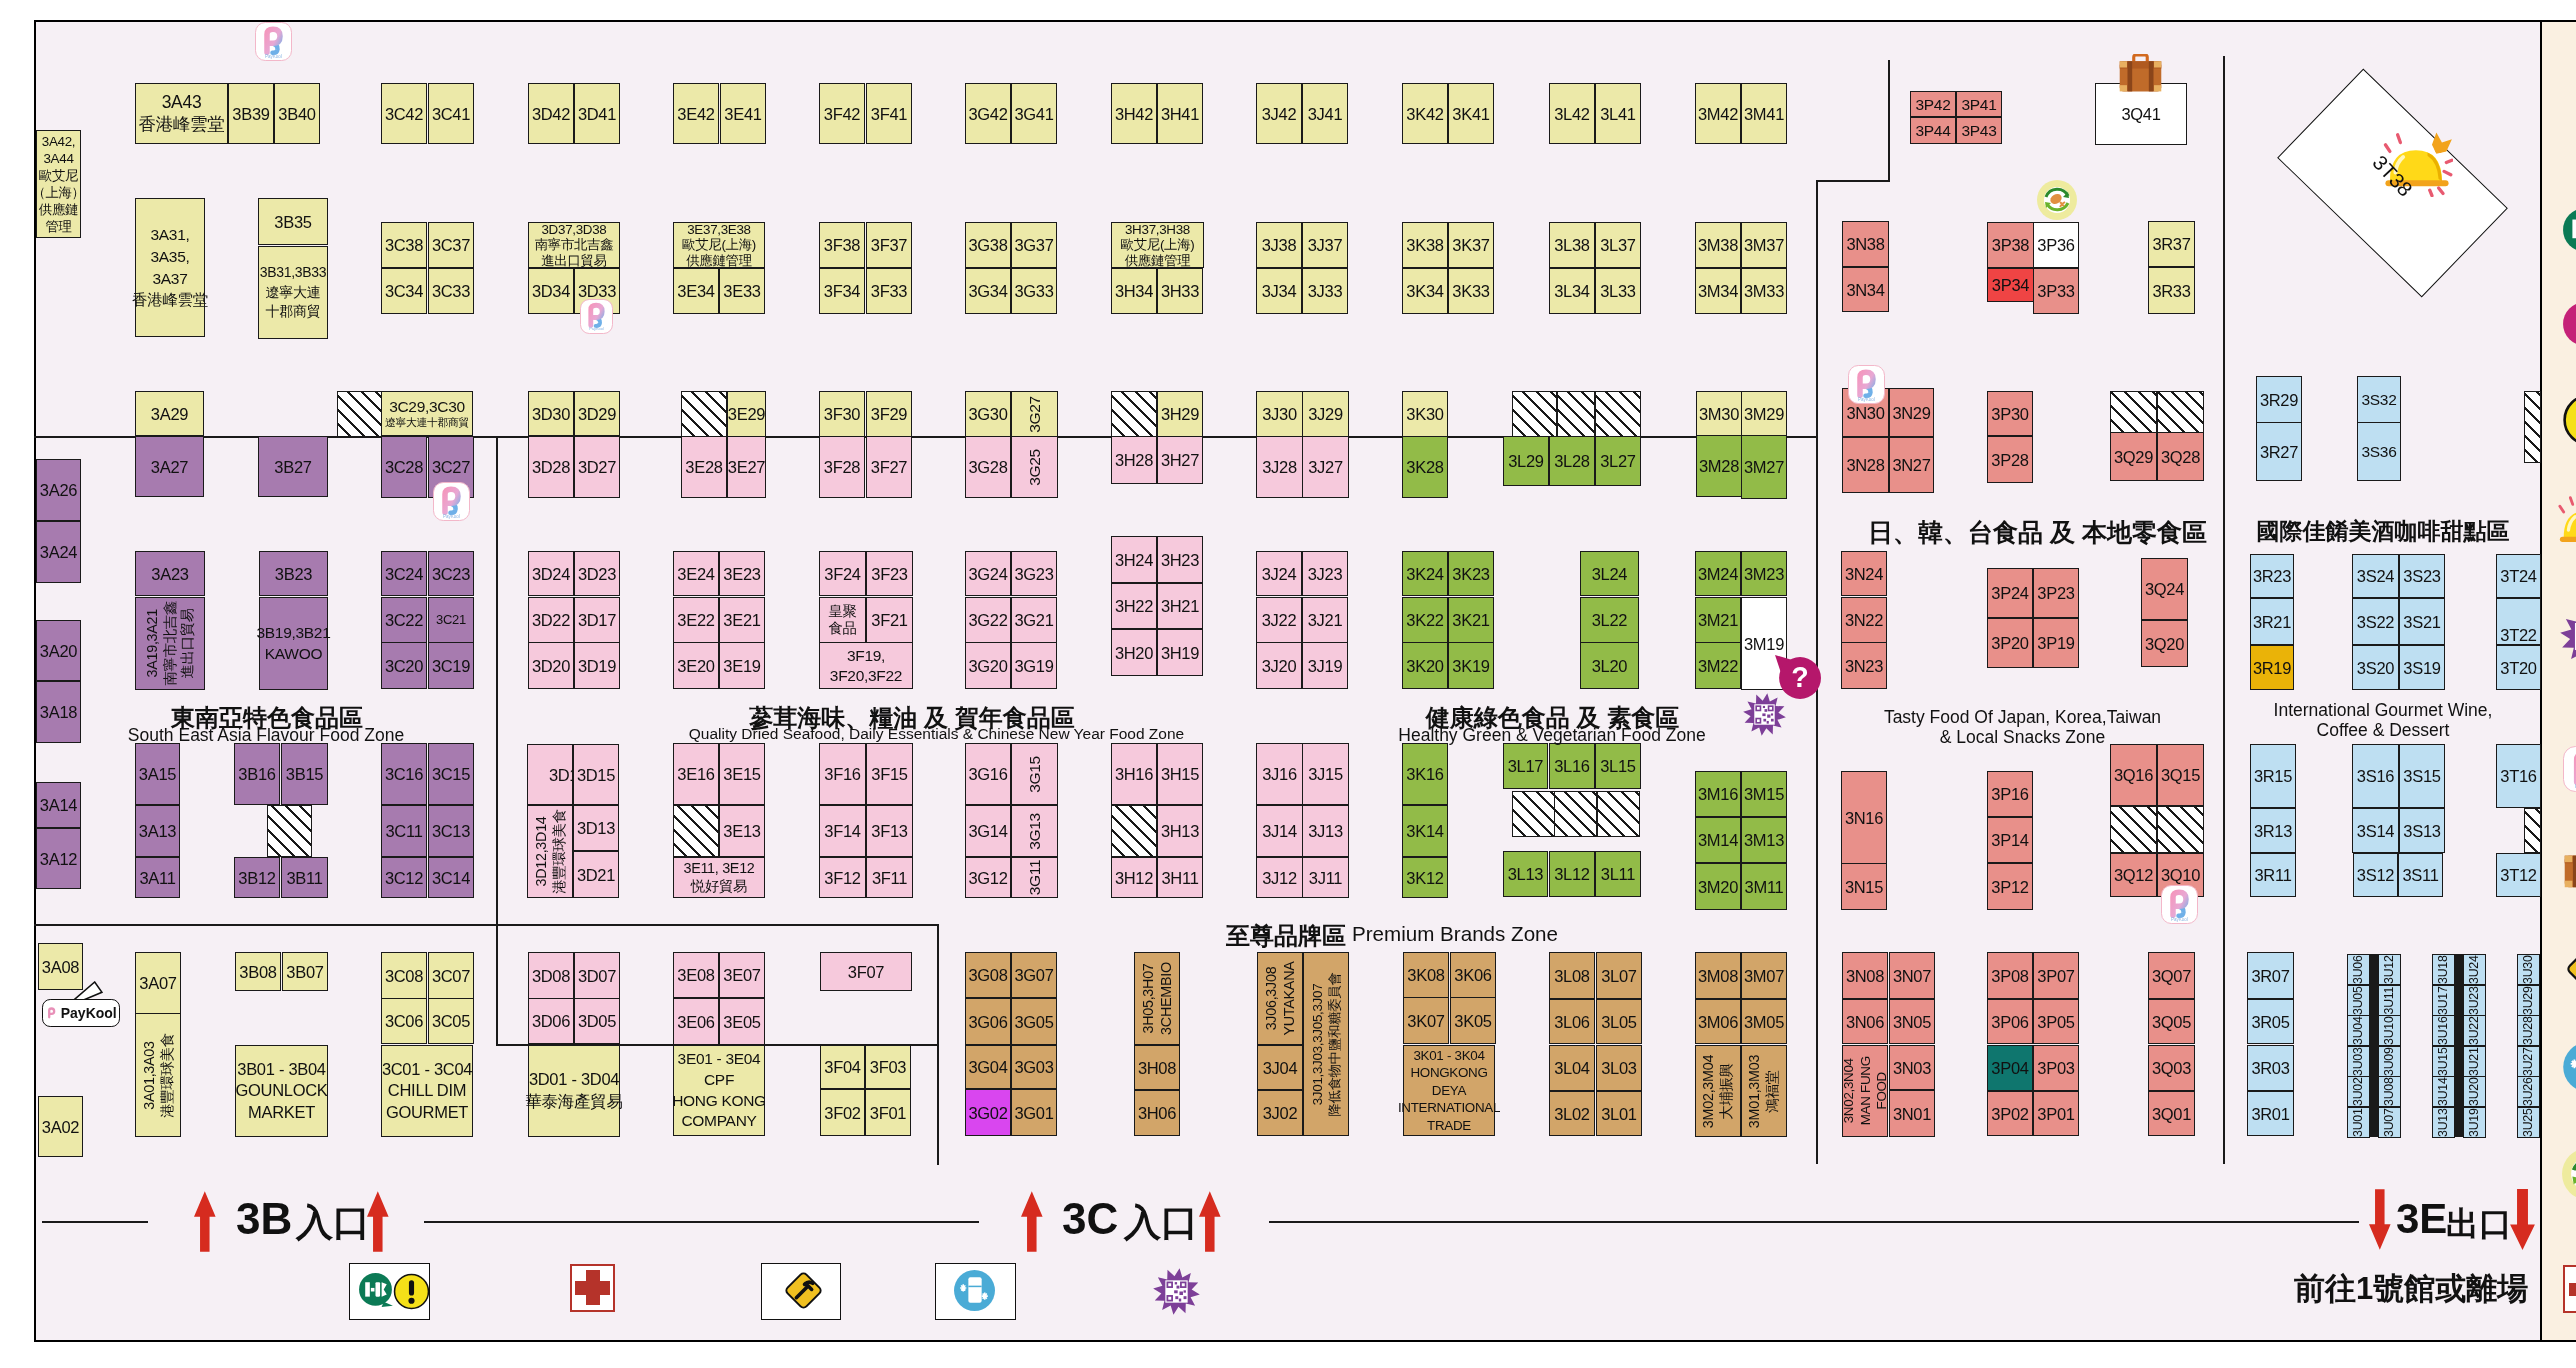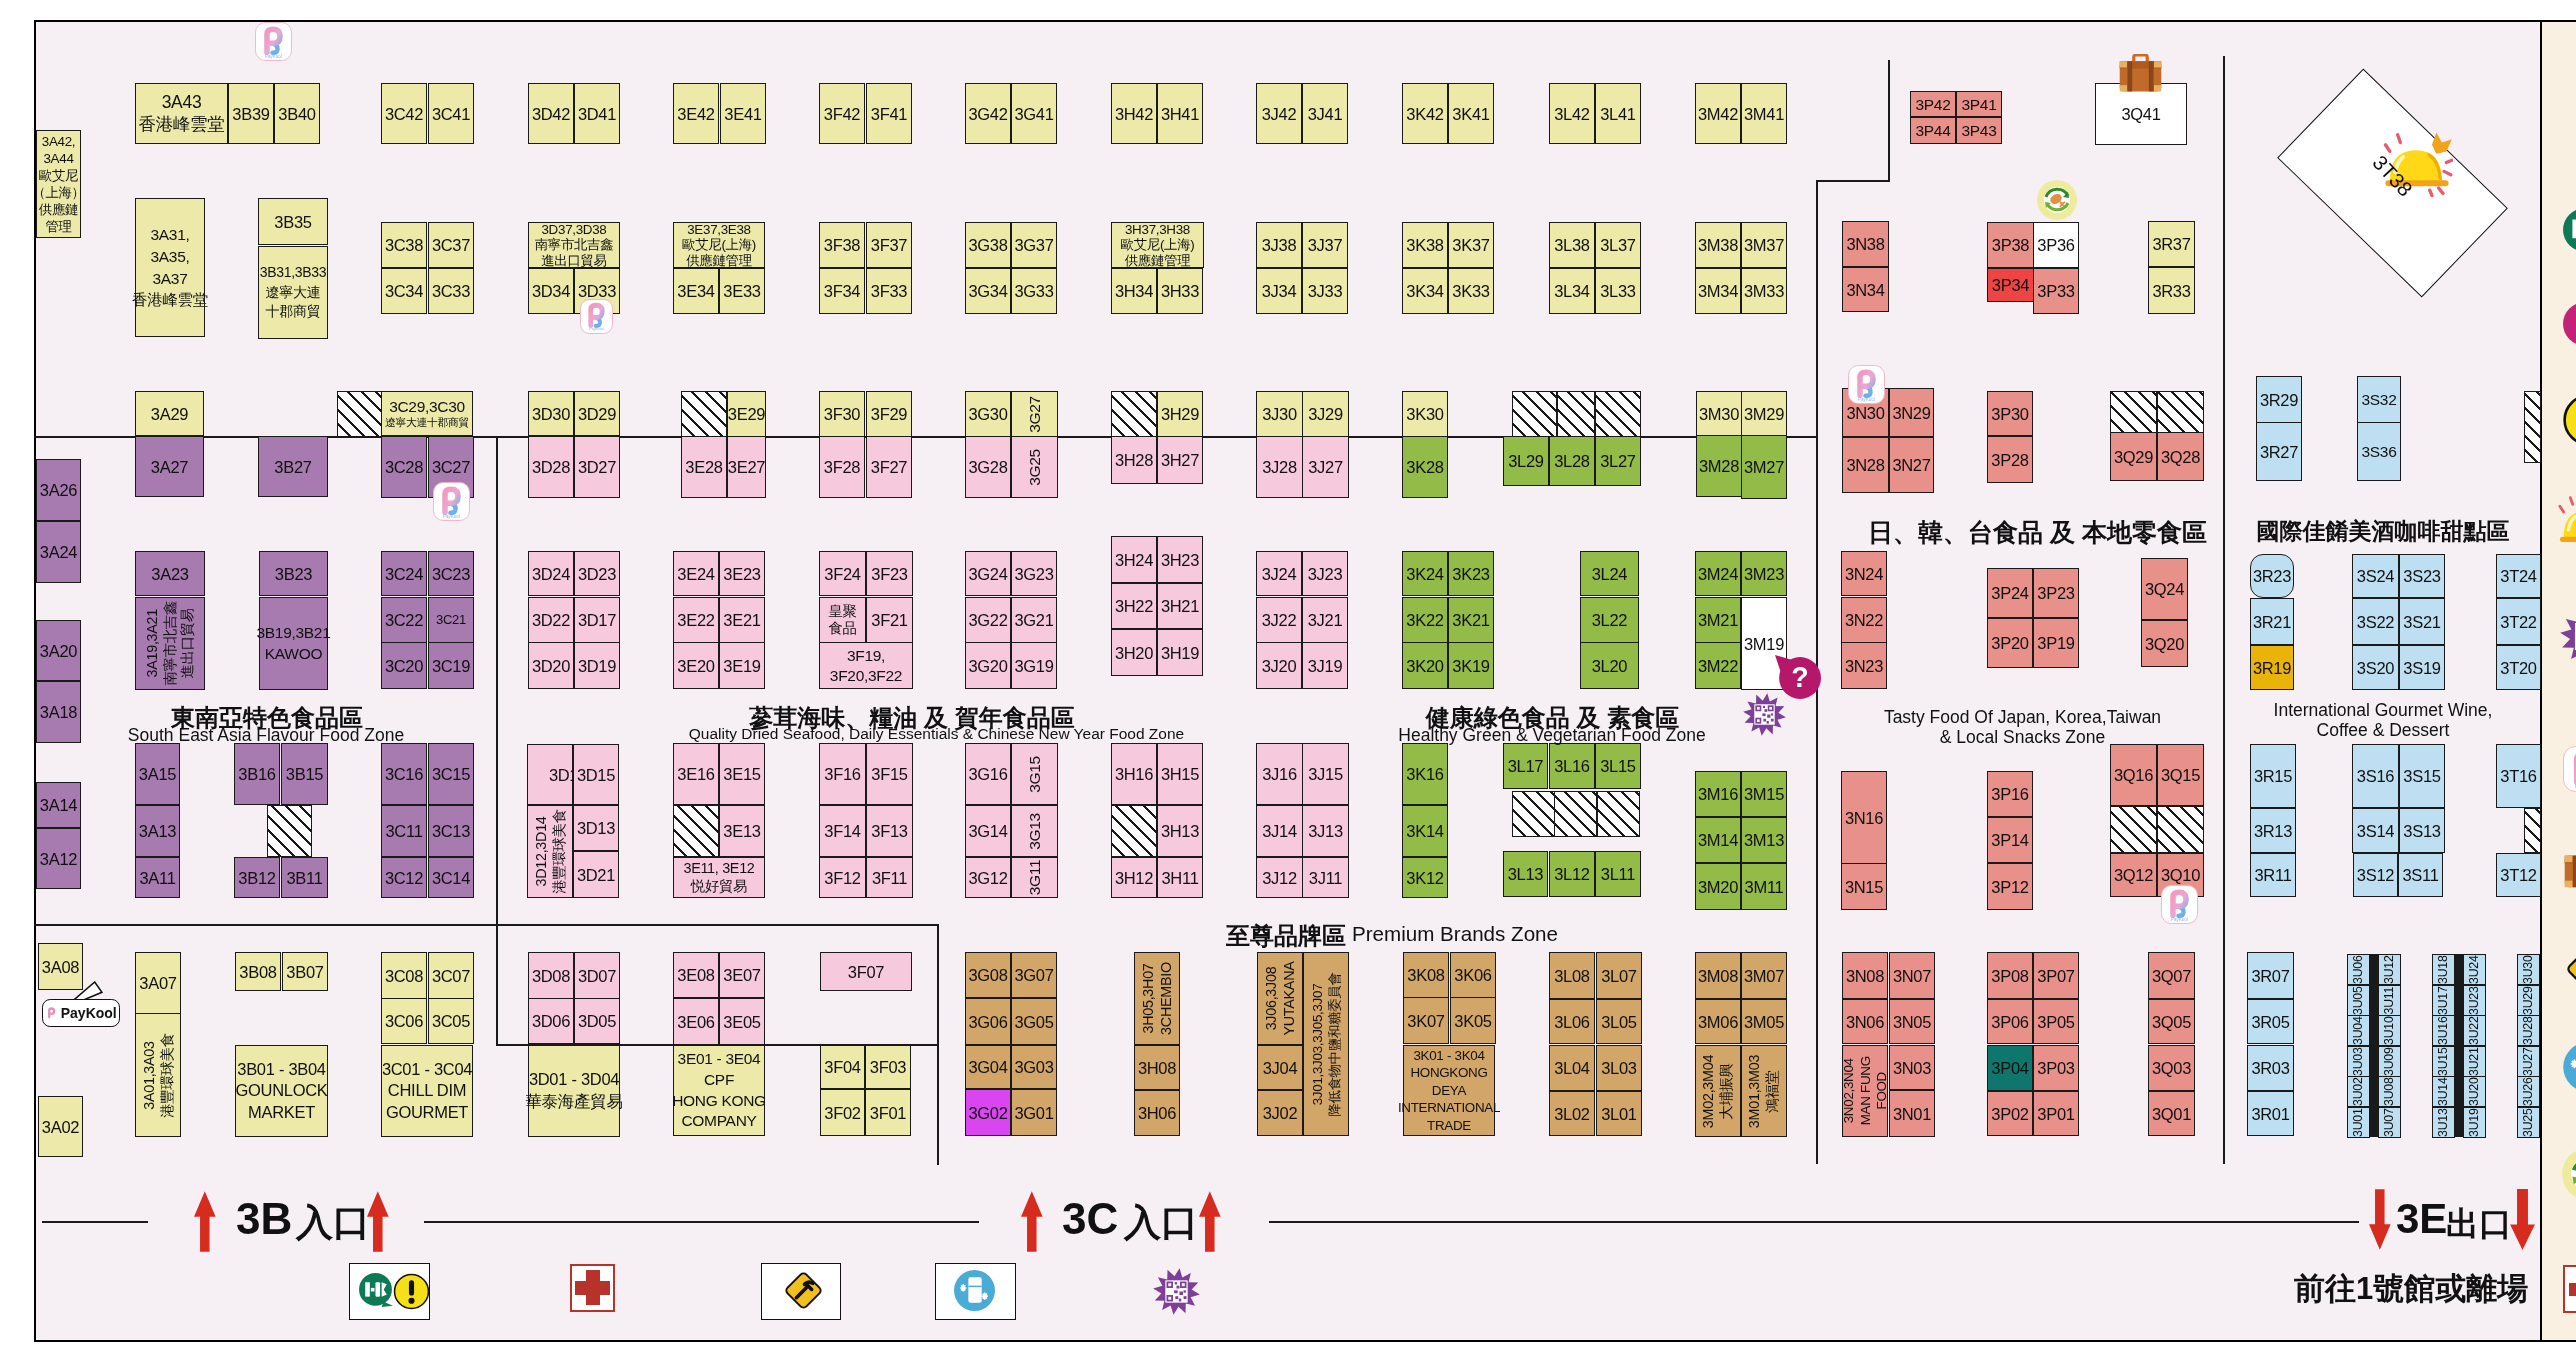--- a/index.html
+++ b/index.html
@@ -623,21 +623,21 @@
     </div>
 <div class="bo" style="left:2033px;top:618px;width:46px;height:50px;background:#e8908a;">
       <div class="lb" style="font-size:16.5px;line-height:18px;">3P19</div>
     </div>
 <div class="bo" style="left:2141px;top:558px;width:47px;height:62px;background:#e8908a;">
       <div class="lb" style="font-size:16.5px;line-height:18px;">3Q24</div>
     </div>
 <div class="bo" style="left:2141px;top:620px;width:47px;height:47px;background:#e8908a;">
       <div class="lb" style="font-size:16.5px;line-height:18px;">3Q20</div>
     </div>
-<div class="bo" style="left:2250px;top:554px;width:44px;height:44px;background:#bedff2;border-radius:13px;">
+<div class="bo" style="left:2250px;top:554px;width:44px;height:44px;background:#bedff2;">
       <div class="lb" style="font-size:16.5px;line-height:18px;">3R23</div>
     </div>
 <div class="bo" style="left:2250px;top:598px;width:44px;height:47px;background:#bedff2;">
       <div class="lb" style="font-size:16.5px;line-height:18px;">3R21</div>
     </div>
 <div class="bo" style="left:2250px;top:645px;width:44px;height:45px;background:#eab308;">
       <div class="lb" style="font-size:16.5px;line-height:18px;">3R19</div>
     </div>
 <div class="bo" style="left:2352px;top:554px;width:47px;height:44px;background:#bedff2;">
       <div class="lb" style="font-size:16.5px;line-height:18px;">3S24</div>
@@ -653,21 +653,21 @@
     </div>
 <div class="bo" style="left:2352px;top:645px;width:47px;height:45px;background:#bedff2;">
       <div class="lb" style="font-size:16.5px;line-height:18px;">3S20</div>
     </div>
 <div class="bo" style="left:2399px;top:645px;width:46px;height:45px;background:#bedff2;">
       <div class="lb" style="font-size:16.5px;line-height:18px;">3S19</div>
     </div>
 <div class="bo" style="left:2496px;top:554px;width:45px;height:44px;background:#bedff2;">
       <div class="lb" style="font-size:16.5px;line-height:18px;">3T24</div>
     </div>
-<div class="bo" style="left:2496px;top:598px;width:45px;height:47px;background:#bedff2;">
+<div class="bo" style="left:2496px;top:598px;width:45px;height:47px;background:#bedff2;align-items:flex-end;">
       <div class="lb" style="font-size:16.5px;line-height:18px;">3T22</div>
     </div>
 <div class="bo" style="left:2496px;top:645px;width:45px;height:45px;background:#bedff2;">
       <div class="lb" style="font-size:16.5px;line-height:18px;">3T20</div>
     </div>
 <div class="bo" style="left:36px;top:782px;width:45px;height:46px;background:#a77baf;">
       <div class="lb" style="font-size:16.5px;line-height:18px;">3A14</div>
     </div>
 <div class="bo" style="left:36px;top:828px;width:45px;height:61px;background:#a77baf;">
       <div class="lb" style="font-size:16.5px;line-height:18px;">3A12</div>

